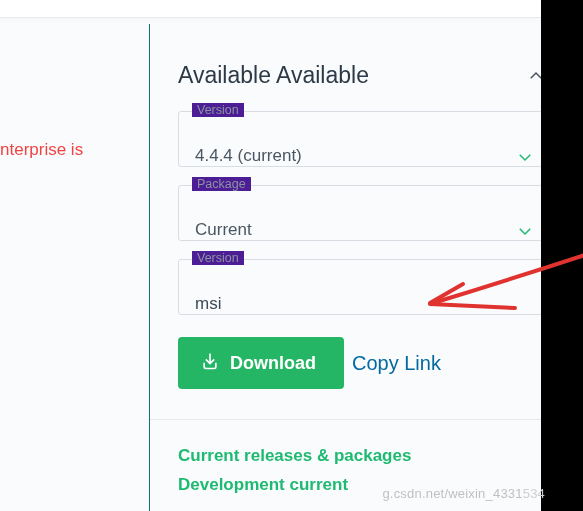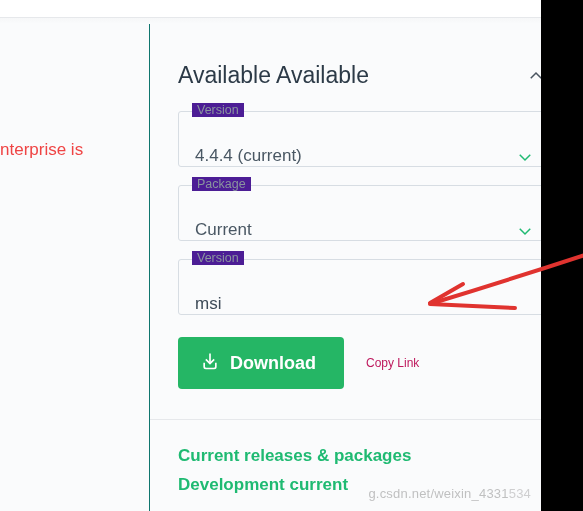--- a/index.html
+++ b/index.html
@@ -93,42 +93,42 @@
   }
   .field-box.package { color: #3d4b58; }
   .field-chevron {
     margin-left: auto;
     width: 18px; height: 18px;
   }
   .field-chevron svg { width: 100%; height: 100%; stroke: #1fba72; stroke-width: 2; fill: none; }
   .actions {
     display: flex;
     align-items: center;
-    gap: 22px;
+    gap: 8px;
     margin-top: 22px;
     margin-bottom: 30px;
   }
   .dl-btn {
     background: #25b665;
     color: #fff;
     border: none;
     border-radius: 4px;
     height: 52px;
     padding: 0 28px 0 22px;
     font-size: 18px;
     font-weight: 600;
     display: flex;
     align-items: center;
     gap: 10px;
     cursor: pointer;
   }
   .dl-btn svg { width: 20px; height: 20px; stroke: #fff; stroke-width: 2; fill: none; }
   .copylink {
-    color: #be185d;
-    font-size: 12px;
+    color: #0369a1;
+    font-size: 20px;
   }
   .divider {
     height: 1px;
     background: #e6e8eb;
     margin: 0 -28px 0 -28px;
   }
   .links {
     padding-top: 22px;
   }
   .links a {
@@ -144,21 +144,21 @@
     pointer-events: none;
     top: 248px;
     left: 415px;
     width: 190px;
     height: 80px;
   }
   .arrow-overlay svg { width: 100%; height: 100%; }
   .watermark {
     position: absolute;
     bottom: 10px;
-    right: 52px;
+    right: 38px;
     font-size: 13px;
     color: rgba(120,120,120,0.45);
     letter-spacing: 0.2px;
     pointer-events: none;
   }
   .watermark .dark { color: #cfcfd0; }
 </style>
 </head>
 <body>
 

